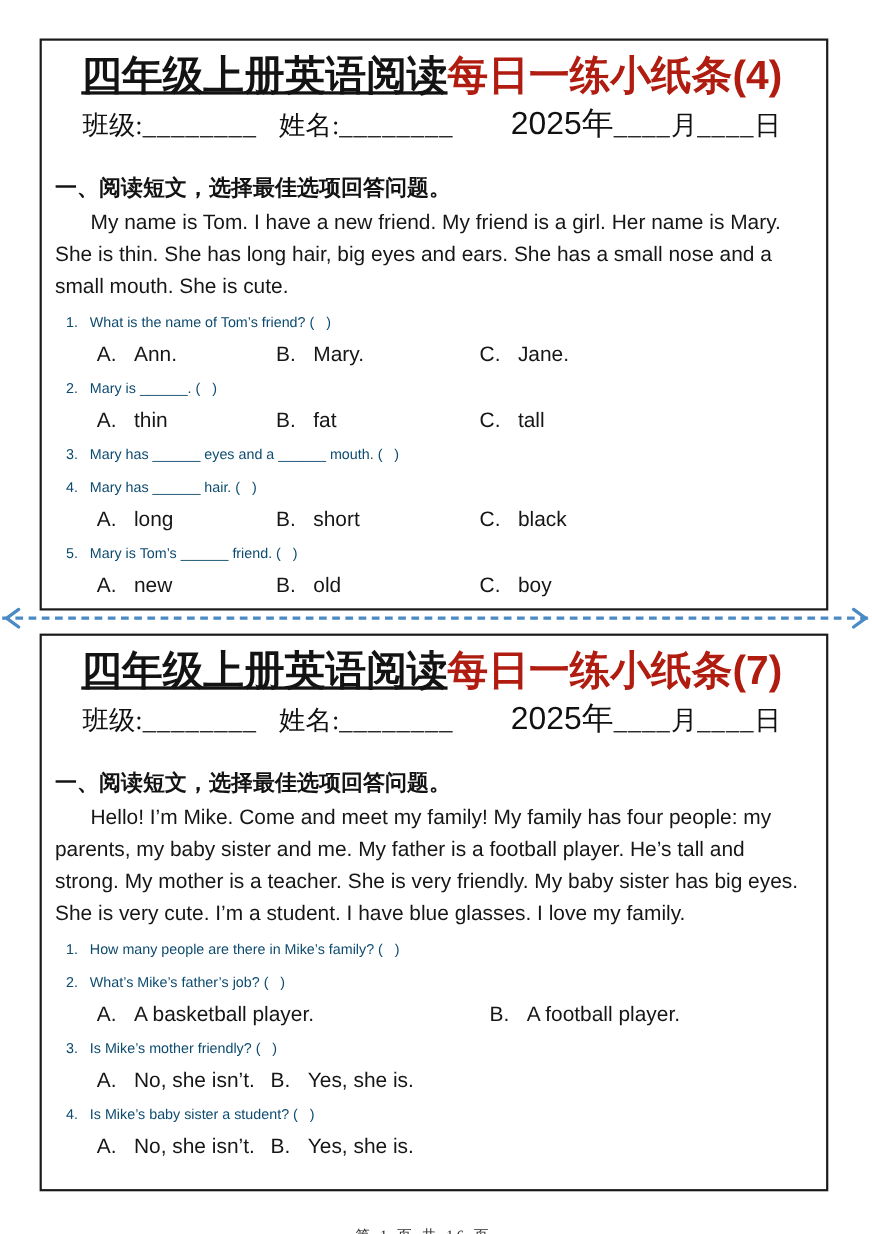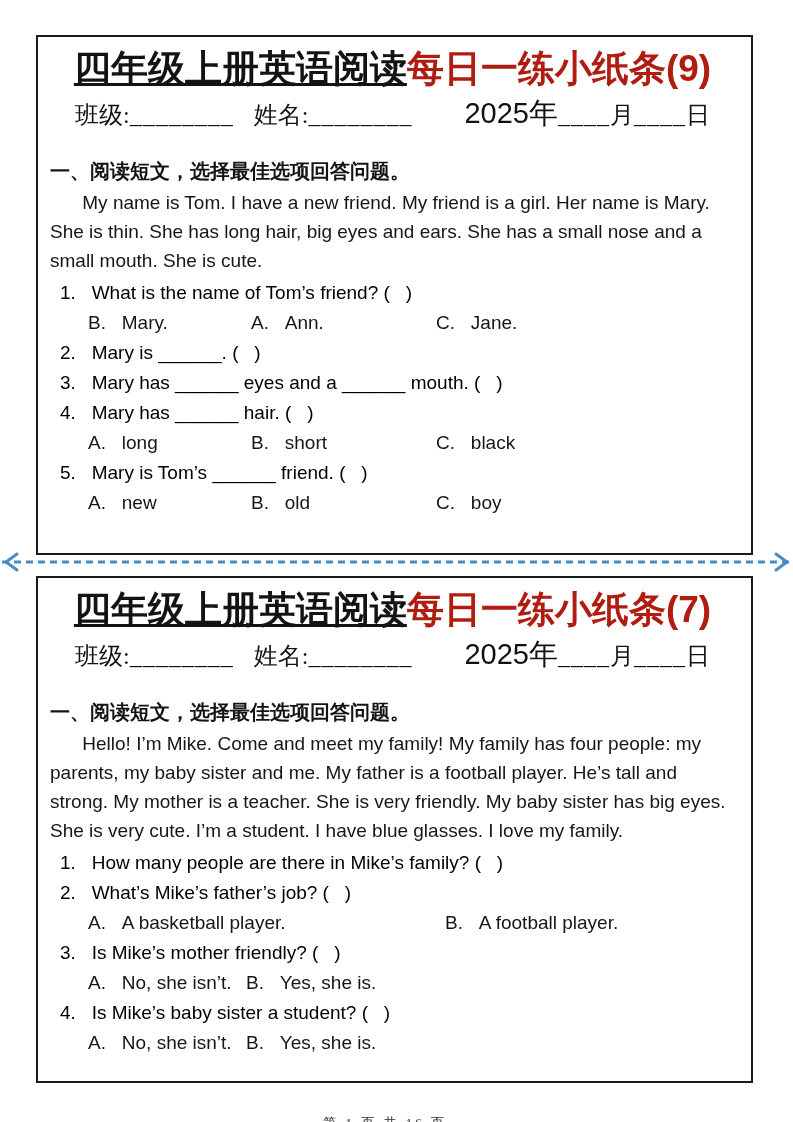--- a/index.html
+++ b/index.html
@@ -31,21 +31,21 @@
   .meta .gap{display:inline-block;width:46px;}
   .meta .gap-sm{display:inline-block;width:14px;}
   .meta .year{font-size:29px;font-family:"Liberation Sans","DejaVu Sans",sans-serif;}
   .sec-heading{
     font-weight:bold;font-size:20px;line-height:26px;margin:25px 0 4px 0;color:#131313;
   }
   .passage{
     font-size:19px;line-height:29px;margin:0 0 4px 0;text-indent:1.7em;color:#161616;
   }
   .q{
-    color:#000000;font-size:19px;line-height:28px;margin:2px 0 2px 10px;
+    color:#0c4a6e;font-size:13px;line-height:28px;margin:2px 0 2px 10px;
   }
   .opts{
     display:flex;font-size:19px;line-height:28px;margin:2px 0 2px 0;
     padding-left:38px;color:#161616;
   }
   .cols3 .o:nth-child(1){width:163px;}
   .cols3 .o:nth-child(2){width:185px;}
   .colsA .o:nth-child(1){width:163px;}
   .colsWide .o:nth-child(1){width:357px;}
   .colsTight .o:nth-child(1){width:158px;}
@@ -54,38 +54,43 @@
     position:absolute;top:1114px;left:0;width:770px;text-align:center;
     font-size:13px;color:#2b2b2b;letter-spacing:3px;
     font-family:"Liberation Serif","DejaVu Serif",serif;
   }
 </style>
 </head>
 <body>
 
 <div class="card" id="card1">
   <div class="ws-title">
-    <span class="t-black">四年级上册英语阅读</span><span class="t-red">每日一练小纸条(9)</span>
+    <span class="t-black">四年级上册英语阅读</span><span class="t-red">每日一练小纸条(4)</span>
   </div>
   <div class="meta">
     <span>班级:</span><span class="blank">________</span><span class="gap-sm"></span>
     <span>姓名:</span><span class="blank">________</span><span class="gap"></span>
     <span class="year">2025年</span><span class="blank">____</span><span>月</span><span class="blank">____</span><span>日</span>
   </div>
   <div class="sec-heading">一、阅读短文，选择最佳选项回答问题。</div>
   <p class="passage">My name is Tom. I have a new friend. My friend is a girl. Her name is Mary. She is thin. She has long hair, big eyes and ears. She has a small nose and a small mouth. She is cute.</p>
 
   <p class="q">1.&nbsp;&nbsp;&nbsp;What is the name of Tom’s friend? (&nbsp;&nbsp;&nbsp;)</p>
   <div class="opts cols3">
+    <span class="o">A.&nbsp;&nbsp;&nbsp;Ann.</span>
     <span class="o">B.&nbsp;&nbsp;&nbsp;Mary.</span>
-    <span class="o">A.&nbsp;&nbsp;&nbsp;Ann.</span>
     <span class="o">C.&nbsp;&nbsp;&nbsp;Jane.</span>
   </div>
 
   <p class="q">2.&nbsp;&nbsp;&nbsp;Mary is ______. (&nbsp;&nbsp;&nbsp;)</p>
+  <div class="opts cols3">
+    <span class="o">A.&nbsp;&nbsp;&nbsp;thin</span>
+    <span class="o">B.&nbsp;&nbsp;&nbsp;fat</span>
+    <span class="o">C.&nbsp;&nbsp;&nbsp;tall</span>
+  </div>
 
   <p class="q">3.&nbsp;&nbsp;&nbsp;Mary has ______ eyes and a ______ mouth. (&nbsp;&nbsp;&nbsp;)</p>
 
   <p class="q">4.&nbsp;&nbsp;&nbsp;Mary has ______ hair. (&nbsp;&nbsp;&nbsp;)</p>
   <div class="opts cols3">
     <span class="o">A.&nbsp;&nbsp;&nbsp;long</span>
     <span class="o">B.&nbsp;&nbsp;&nbsp;short</span>
     <span class="o">C.&nbsp;&nbsp;&nbsp;black</span>
   </div>
 

